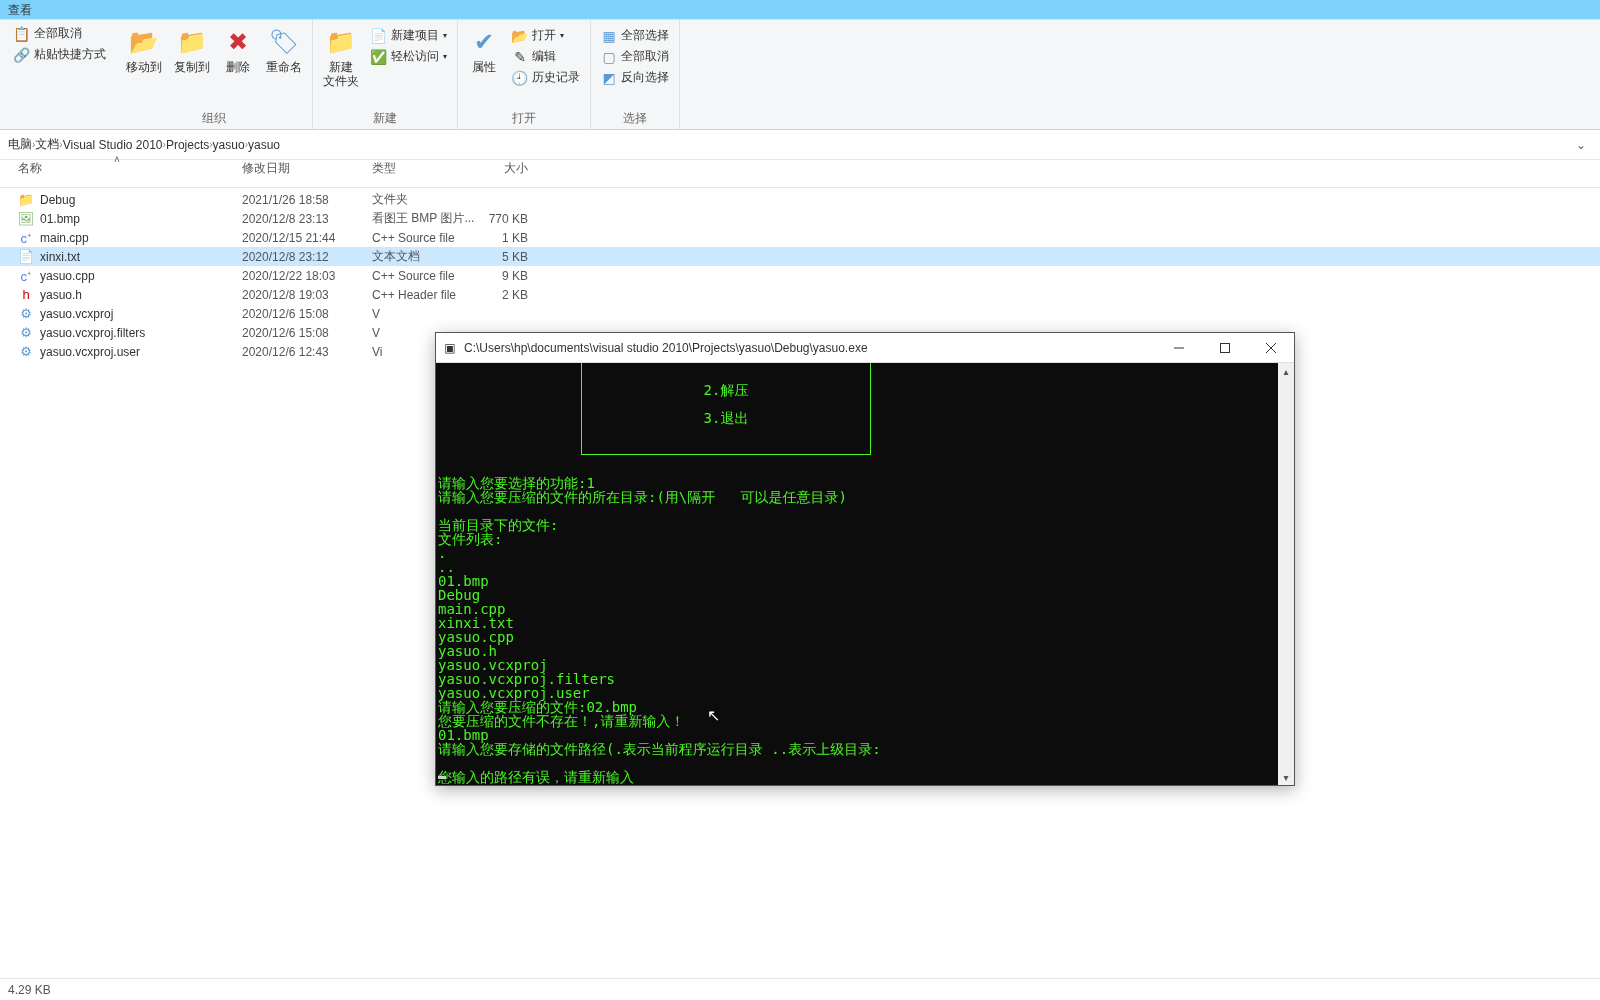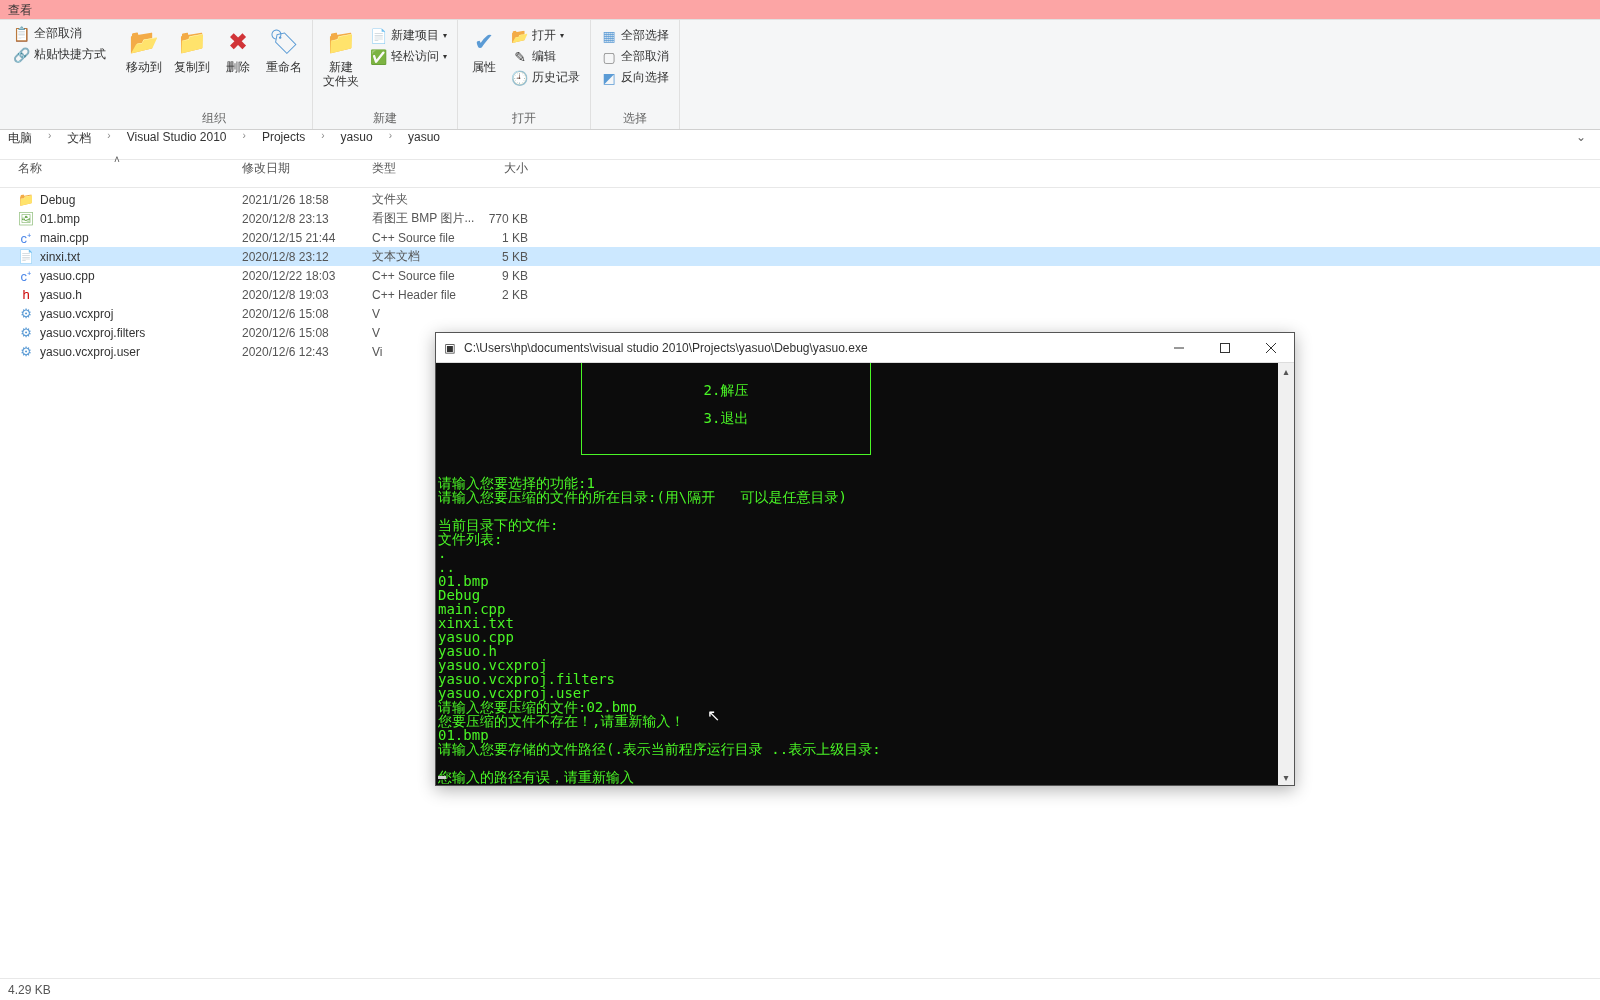--- a/index.html
+++ b/index.html
@@ -10,21 +10,21 @@
     color: #333;
     width: 1600px;
     height: 1000px;
     overflow: hidden;
     position: relative;
   }
 
   
   .tab-strip {
     height: 20px;
-    background: #fca5a5;
+    background: #7dd3fc;
     border-bottom: 1px solid #e1e1e1;
     padding-left: 8px;
     line-height: 20px;
   }
 
   
   .ribbon {
     display: flex;
     height: 110px;
     background: #f5f6f7;
@@ -87,23 +87,23 @@
     width: 16px; height: 16px;
     display: inline-flex; align-items: center; justify-content: center;
     font-size: 14px;
   }
 
   
   .address-bar {
     height: 30px;
     border-bottom: 1px solid #e8e8e8;
     display: flex;
-    align-items: flex-start;
+    align-items: center;
     padding: 0 8px;
-    gap: 16px;
+    gap: 0;
     font-size: 12px;
     color: #333;
   }
   .crumb-sep { color: #888; font-size: 10px; }
   .chev-right { color: #666; margin-left: auto; margin-right: 6px; }
 
   
   .col-headers {
     height: 28px;
     display: flex;

